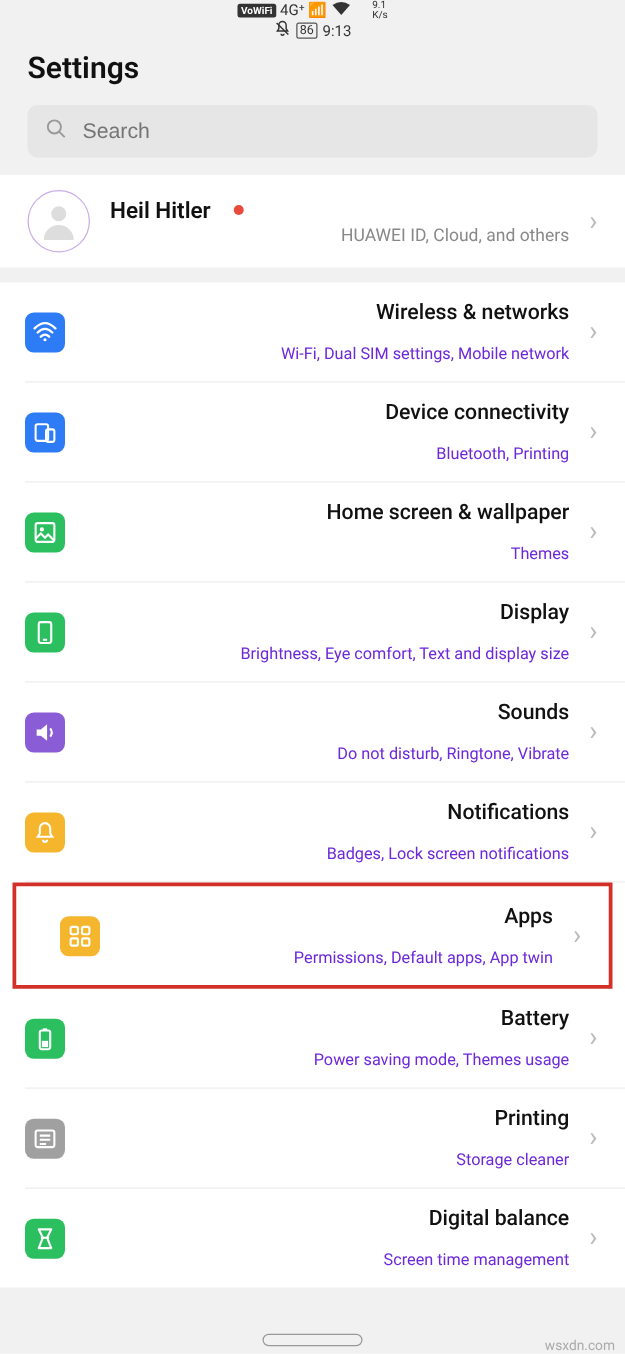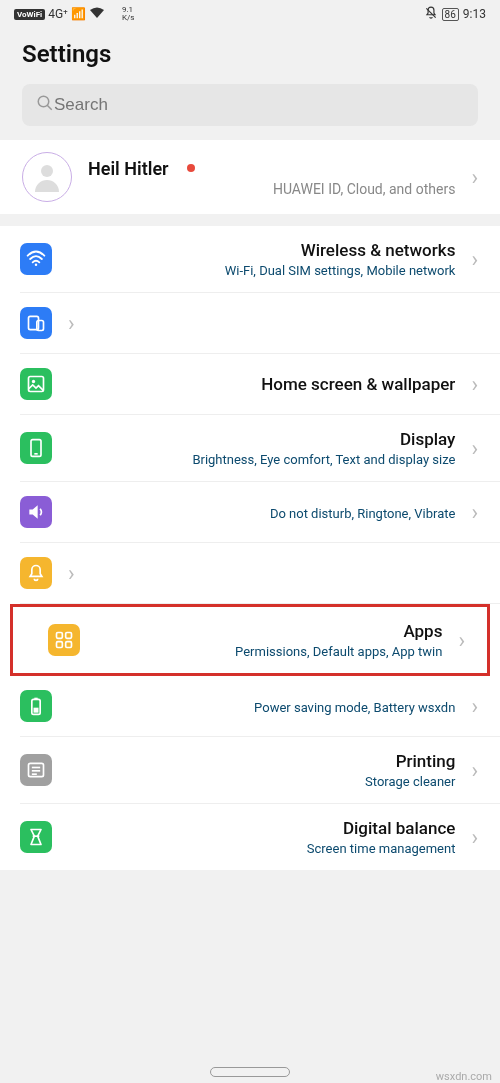--- a/index.html
+++ b/index.html
@@ -12,20 +12,21 @@
       position: relative;
     }
     .status-bar {
       height: 28px;
       display: flex;
       justify-content: space-between;
       align-items: center;
       padding: 0 14px;
       font-size: 12px;
       color: #333;
+      flex-direction: column;
     }
     .status-left { display: flex; align-items: center; gap: 3px; }
     .vowifi {
       background: #333;
       color: #fff;
       font-size: 8px;
       padding: 1px 3px;
       border-radius: 2px;
       font-weight: bold;
     }
@@ -48,21 +49,21 @@
     }
     .header h1 { font-size: 24px; font-weight: 600; color: #111; }
     .search-container { padding: 0 22px 14px; }
     .search-box {
       background: #e6e6e6;
       border-radius: 8px;
       height: 42px;
       display: flex;
       align-items: center;
       padding: 0 14px;
-      gap: 0;
+      gap: 12px;
     }
     .search-icon { color: #999; }
     .search-input {
       border: none;
       background: transparent;
       font-size: 17px;
       color: #999;
       outline: none;
       width: 100%;
     }
@@ -109,21 +110,21 @@
       width: 32px; height: 32px;
       border-radius: 7px;
       display: flex;
       align-items: center;
       justify-content: center;
       color: #fff;
       flex-shrink: 0;
     }
     .setting-text { flex: 1; min-width: 0; }
     .setting-title { font-size: 17px; font-weight: 500; color: #111; }
-    .setting-sub { font-size: 13px; color: #0c4a6e; margin-top: 3px; }
+    .setting-sub { font-size: 13px; color: #6d28d9; margin-top: 16px; }
     .highlight-wrapper {
       border: 3px solid #d4302a;
       margin: 0 10px 0 -10px;
       padding-left: 10px;
     }
     .highlight-wrapper .setting-row { border-bottom: none; padding-left: 25px; }
     .home-indicator {
       position: absolute;
       bottom: 6px;
       left: 50%;
@@ -233,32 +234,37 @@
     </div>
     <span class="chevron">›</span>
   </div>
     <div class="setting-row">
     <div class="icon-box ic-device">
         <svg width="20" height="20" viewBox="0 0 24 24">
           <rect x="3" y="4" width="12" height="16" rx="2" fill="none" stroke="#fff" stroke-width="2"></rect>
           <rect x="13" y="9" width="8" height="12" rx="2" fill="none" stroke="#fff" stroke-width="2"></rect>
         </svg>
       </div>
+    <div class="setting-text">
+      <div class="setting-title">Device connectivity</div>
+      <div class="setting-sub">Bluetooth, Printing</div>
+    </div>
     <span class="chevron">›</span>
   </div>
     <div class="setting-row">
     <div class="icon-box ic-home">
         <svg width="20" height="20" viewBox="0 0 24 24">
           <rect x="3" y="3" width="18" height="18" rx="2" fill="none" stroke="#fff" stroke-width="2"></rect>
           <circle cx="9" cy="9" r="2" fill="#fff"></circle>
           <path d="M3 18l5-5 4 4 3-3 6 6" fill="none" stroke="#fff" stroke-width="2"></path>
         </svg>
       </div>
     <div class="setting-text">
       <div class="setting-title">Home screen &amp; wallpaper</div>
+      <div class="setting-sub">Themes</div>
     </div>
     <span class="chevron">›</span>
   </div>
     <div class="setting-row">
     <div class="icon-box ic-display">
         <svg width="20" height="20" viewBox="0 0 24 24">
           <rect x="6" y="2" width="12" height="20" rx="2" fill="none" stroke="#fff" stroke-width="2"></rect>
           <line x1="10" y1="19" x2="14" y2="19" stroke="#fff" stroke-width="2"></line>
         </svg>
       </div>
@@ -269,31 +275,36 @@
     <span class="chevron">›</span>
   </div>
     <div class="setting-row">
     <div class="icon-box ic-sound">
         <svg width="20" height="20" viewBox="0 0 24 24">
           <path d="M4 9v6h4l6 5V4l-6 5H4z" fill="#fff"></path>
           <path d="M17 8q3 4 0 8" fill="none" stroke="#fff" stroke-width="2"></path>
         </svg>
       </div>
     <div class="setting-text">
+      <div class="setting-title">Sounds</div>
       <div class="setting-sub">Do not disturb, Ringtone, Vibrate</div>
     </div>
     <span class="chevron">›</span>
   </div>
     <div class="setting-row">
     <div class="icon-box ic-notif">
         <svg width="20" height="20" viewBox="0 0 24 24">
           <path d="M12 3a5 5 0 0 0-5 5v5l-2 3h14l-2-3V8a5 5 0 0 0-5-5z" fill="none" stroke="#fff" stroke-width="2"></path>
           <path d="M10 19a2 2 0 0 0 4 0" fill="none" stroke="#fff" stroke-width="2"></path>
         </svg>
       </div>
+    <div class="setting-text">
+      <div class="setting-title">Notifications</div>
+      <div class="setting-sub">Badges, Lock screen notifications</div>
+    </div>
     <span class="chevron">›</span>
   </div>
     <div class="highlight-wrapper">
       <div class="setting-row">
     <div class="icon-box ic-apps">
           <svg width="20" height="20" viewBox="0 0 24 24">
             <rect x="3" y="3" width="7" height="7" rx="1.5" fill="none" stroke="#fff" stroke-width="2"></rect>
             <rect x="14" y="3" width="7" height="7" rx="1.5" fill="none" stroke="#fff" stroke-width="2"></rect>
             <rect x="3" y="14" width="7" height="7" rx="1.5" fill="none" stroke="#fff" stroke-width="2"></rect>
             <rect x="14" y="14" width="7" height="7" rx="1.5" fill="none" stroke="#fff" stroke-width="2"></rect>
@@ -308,21 +319,22 @@
     </div>
     <div class="setting-row">
     <div class="icon-box ic-battery">
         <svg width="20" height="20" viewBox="0 0 24 24">
           <rect x="7" y="4" width="10" height="18" rx="2" fill="none" stroke="#fff" stroke-width="2"></rect>
           <rect x="10" y="2" width="4" height="2" fill="#fff"></rect>
           <rect x="9" y="14" width="6" height="6" fill="#fff"></rect>
         </svg>
       </div>
     <div class="setting-text">
-      <div class="setting-sub">Power saving mode, Battery wsxdn</div>
+      <div class="setting-title">Battery</div>
+      <div class="setting-sub">Power saving mode, Themes usage</div>
     </div>
     <span class="chevron">›</span>
   </div>
     <div class="setting-row">
     <div class="icon-box ic-storage">
         <svg width="20" height="20" viewBox="0 0 24 24">
           <rect x="3" y="4" width="18" height="16" rx="2" fill="none" stroke="#fff" stroke-width="2"></rect>
           <line x1="7" y1="9" x2="17" y2="9" stroke="#fff" stroke-width="2"></line>
           <line x1="7" y1="13" x2="17" y2="13" stroke="#fff" stroke-width="2"></line>
           <line x1="7" y1="17" x2="13" y2="17" stroke="#fff" stroke-width="2"></line>

